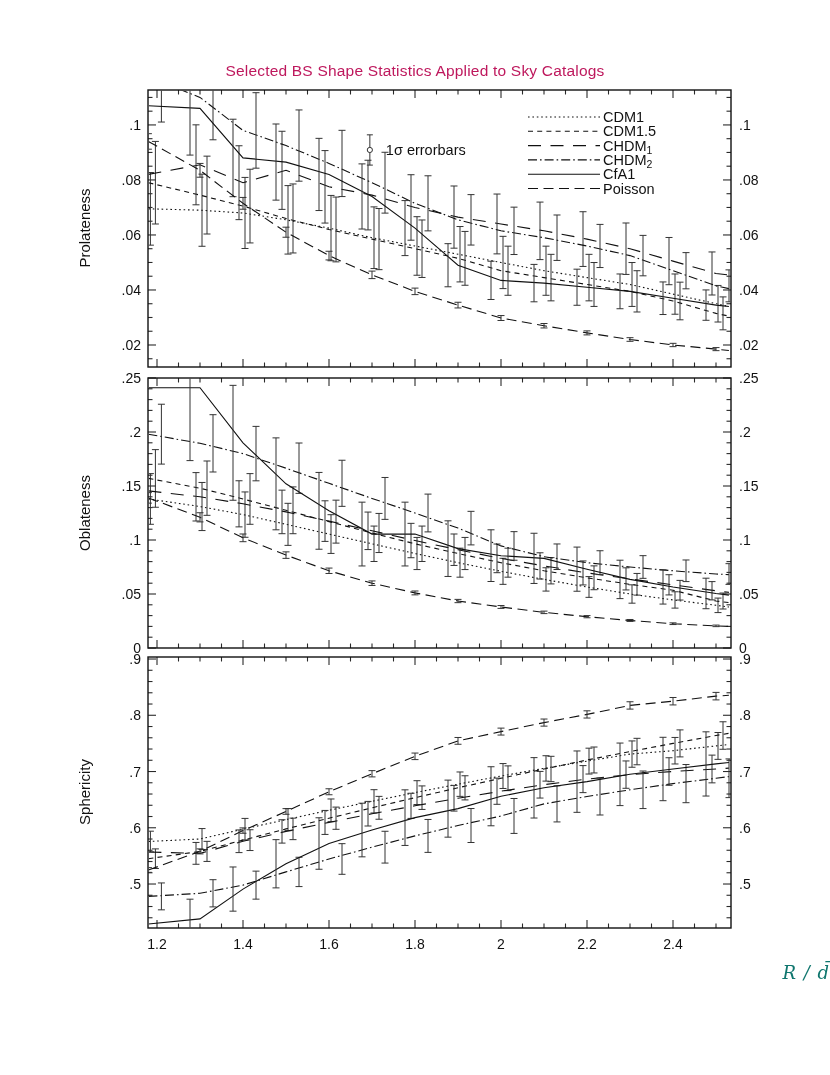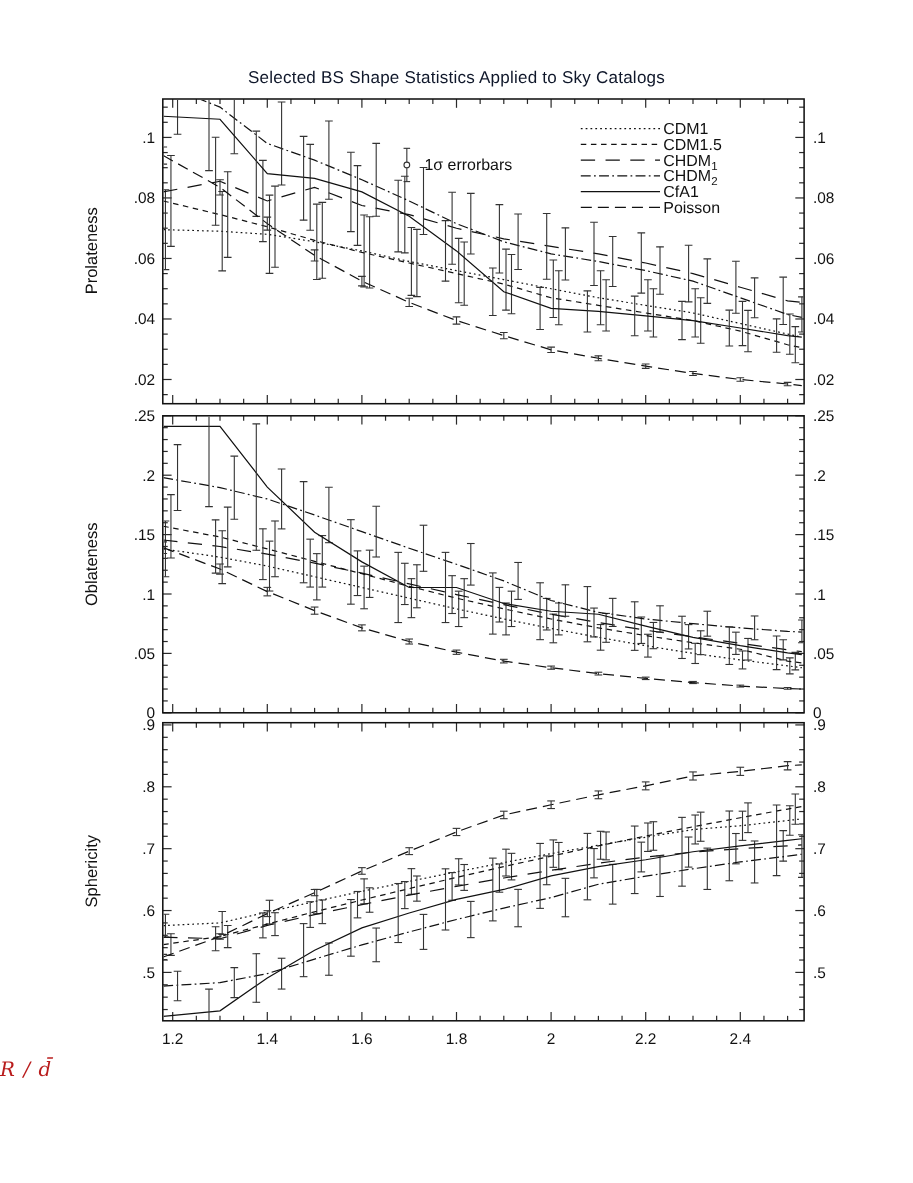--- a/index.html
+++ b/index.html
@@ -1,24 +1,24 @@
 <!DOCTYPE html>
 <html><head>
 <meta charset="utf-8">
 <style>
   html,body{margin:0;padding:0;background:#ffffff;}
   .fig{position:relative;width:830px;height:1075px;background:#ffffff;overflow:hidden;
        font-family:"Liberation Sans",sans-serif;color:#111;}
   .fig svg{position:absolute;left:0;top:0;}
   .chart-title{position:absolute;left:0;top:62px;width:878px;text-align:center;
-       font-size:15.5px;letter-spacing:.2px;color:#0f172a;}
+       font-size:15.5px;letter-spacing:.2px;color:#be185d;}
   .y-title{position:absolute;font-size:15px;color:#111;white-space:nowrap;
        transform:translate(-50%,-50%) rotate(-90deg);}
-  .x-title{position:absolute;left:0;top:962px;width:878px;text-align:left;
-       font-family:"DejaVu Serif",serif;font-style:italic;font-size:18px;color:#b91c1c;
+  .x-title{position:absolute;left:0;top:962px;width:878px;text-align:right;
+       font-family:"DejaVu Serif",serif;font-style:italic;font-size:18px;color:#0f766e;
        letter-spacing:1px;}
 </style>
 </head>
 <body>
 
 <div class="fig">
   <svg id="plot" width="830" height="1075" viewBox="0 0 830 1075">
       <g>
         <g stroke="#2a2a2a" stroke-width="1.1">
           <line x1="157" y1="367" x2="157" y2="359"></line>

